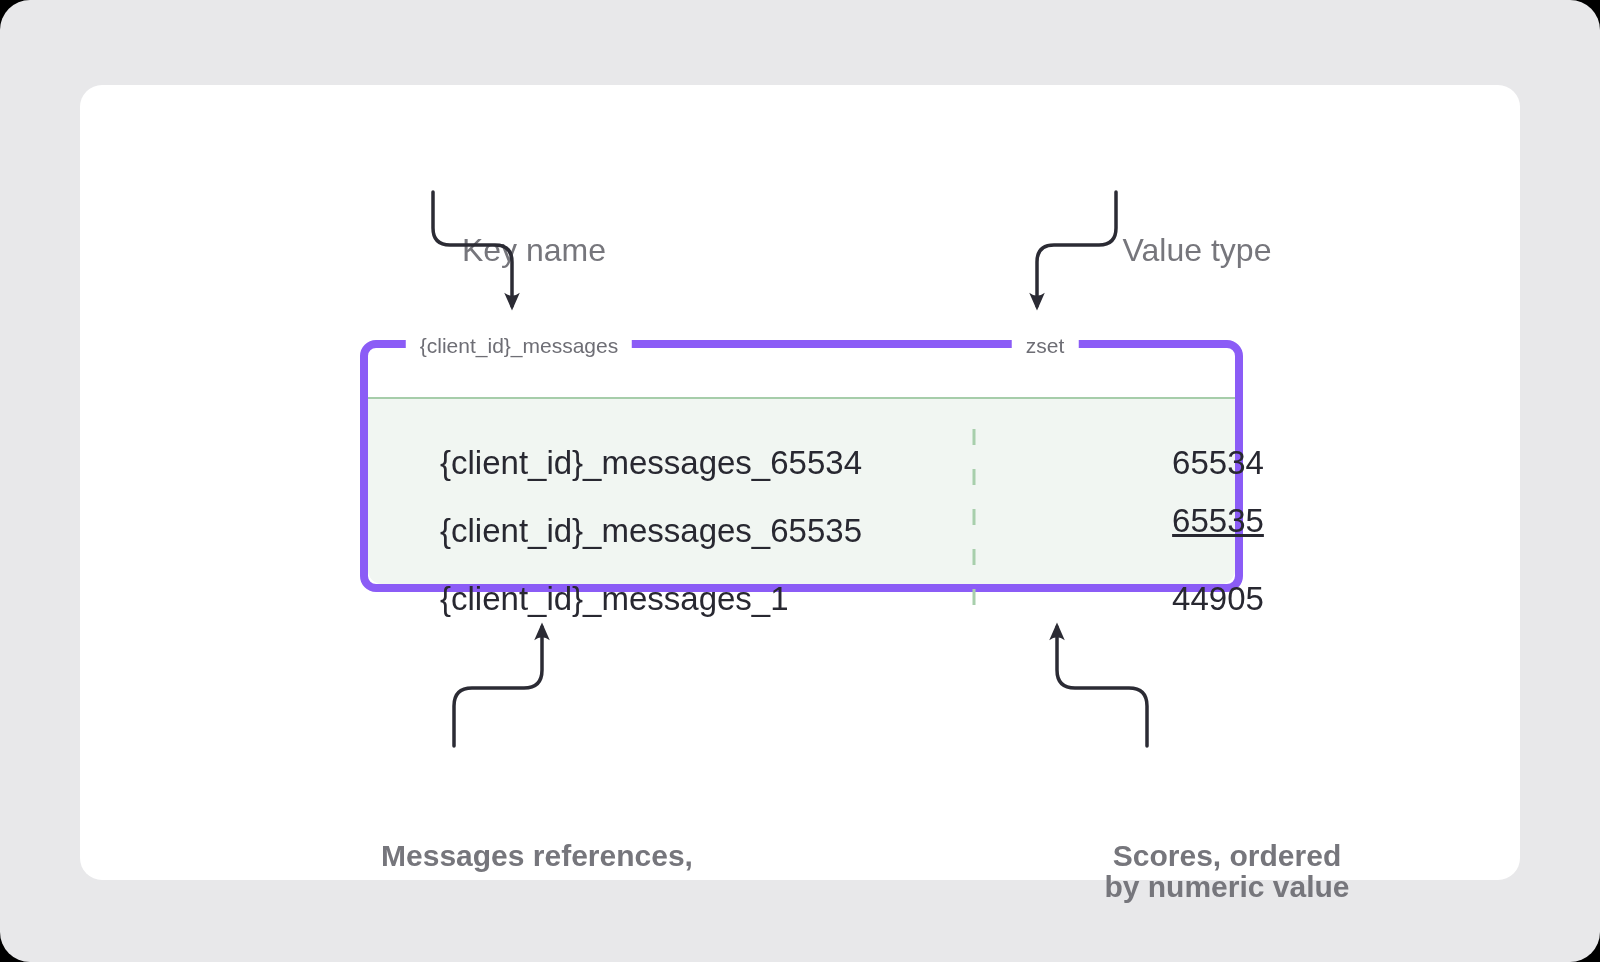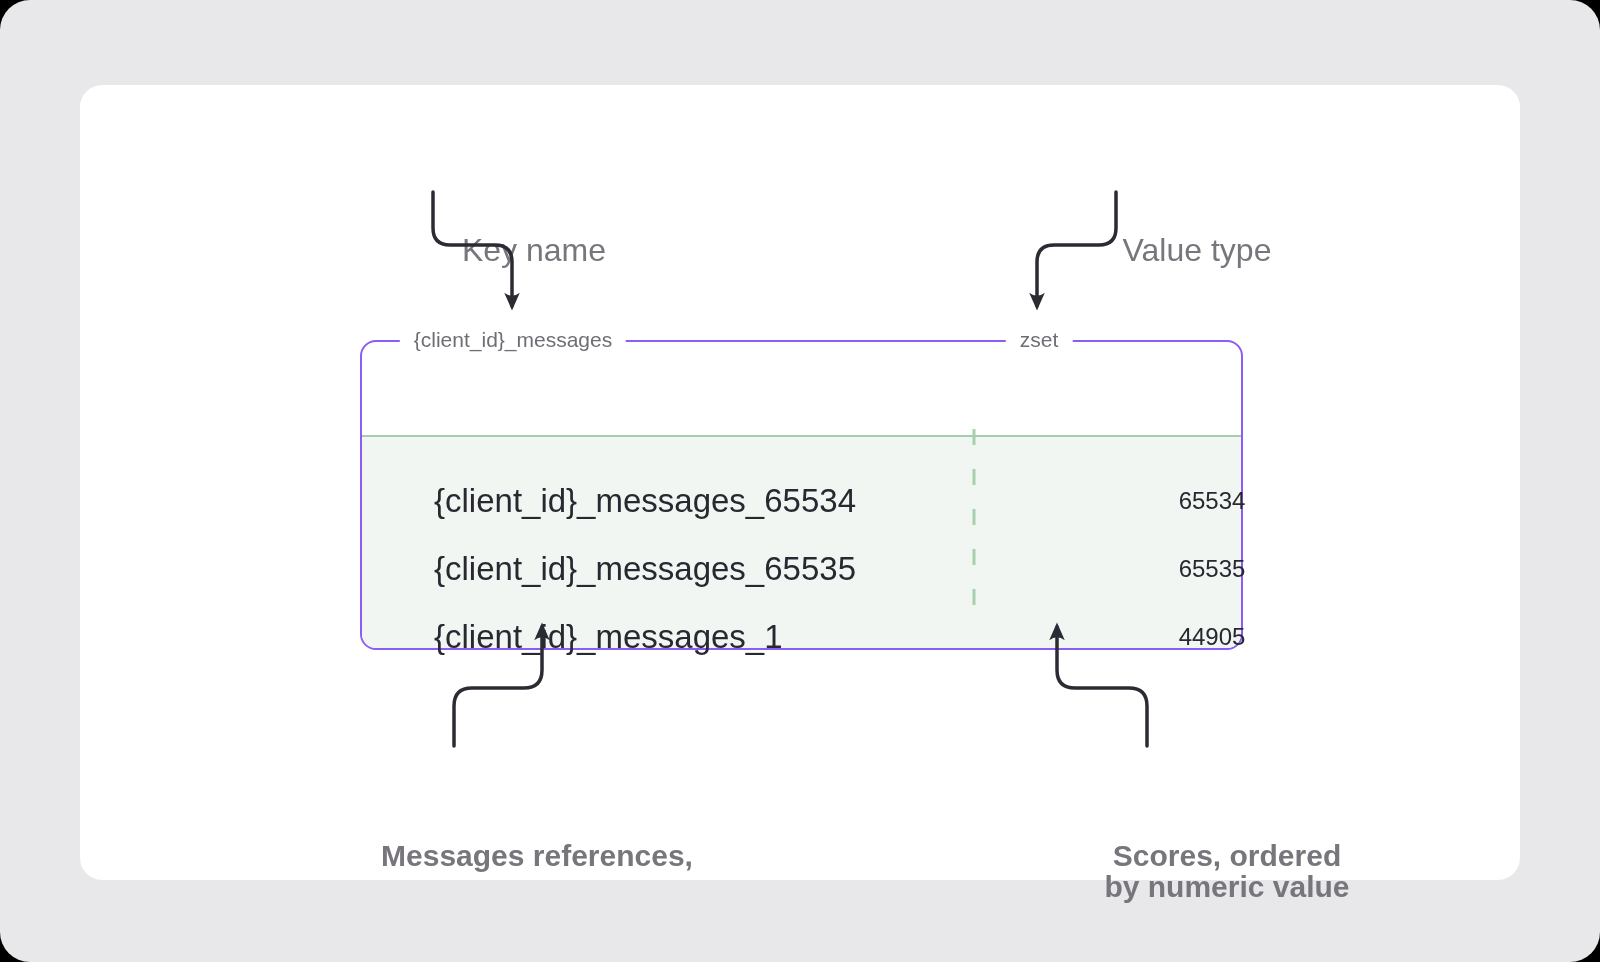--- a/index.html
+++ b/index.html
@@ -43,36 +43,35 @@
     line-height: 31px;
     text-align: center;
     white-space: nowrap;
   }
   
   .zbox {
     position: absolute;
     left: 360px;
     top: 340px;
     width: 883px;
-    height: 310px;
-    border: 2px solid #8b5cf6;
+    height: 252px;
+    border: 8px solid #8b5cf6;
     border-radius: 16px;
     box-sizing: border-box;
     background: transparent;
   }
   .zbox-body {
     position: absolute;
     left: 0;
     right: 0;
     top: 49px;
     bottom: 0;
     background: #f1f6f2;
     border-top: 2px solid #a6cdaa;
     border-radius: 0 0 14px 14px;
-    margin-top: 44px;
   }
   .legend {
     position: absolute;
     top: -2px;
     transform: translate(-50%, -50%);
     background: #ffffff;
     padding: 0 14px;
     color: #6e6e75;
     font-size: 21px;
     line-height: 26px;
@@ -86,21 +85,21 @@
     font-size: 33px;
     white-space: nowrap;
   }
   .zrow-score {
     position: absolute;
     left: 750px;
     width: 200px;
     transform: translateY(-50%);
     text-align: center;
     color: #282831;
-    font-size: 24px;
+    font-size: 33px;
     white-space: nowrap;
   }
   .overlay {
     position: absolute;
     left: 0;
     top: 0;
     pointer-events: none;
   }
 </style>
 </head>
@@ -123,21 +122,21 @@
 
   <div class="zbox">
     <span class="legend" style="left:151px;">{client_id}_messages</span>
     <span class="legend" style="left:677px;">zset</span>
 
     <div class="zbox-body">
       <div class="zrow-member" style="top:64px;">{client_id}_messages_65534</div>
       <div class="zrow-score" style="top:64px;">65534</div>
 
       <div class="zrow-member" style="top:132px;">{client_id}_messages_65535</div>
-      <div class="zrow-score" style="top:132px;">65535</div>
+      <div class="zrow-score" style="top:122px;text-decoration:underline;">65535</div>
 
       <div class="zrow-member" style="top:200px;">{client_id}_messages_1</div>
       <div class="zrow-score" style="top:200px;">44905</div>
     </div>
   </div>
 
   <svg class="overlay" width="1600" height="962" viewBox="0 0 1600 962">
     <defs>
       <marker id="arrowhead" viewBox="0 0 18 18" refX="13" refY="9" markerWidth="20" markerHeight="20" orient="auto" markerUnits="userSpaceOnUse">
         <path d="M1 2 L17 9 L1 16 Q6.5 9 1 2 Z" fill="#2b2b34"></path>

